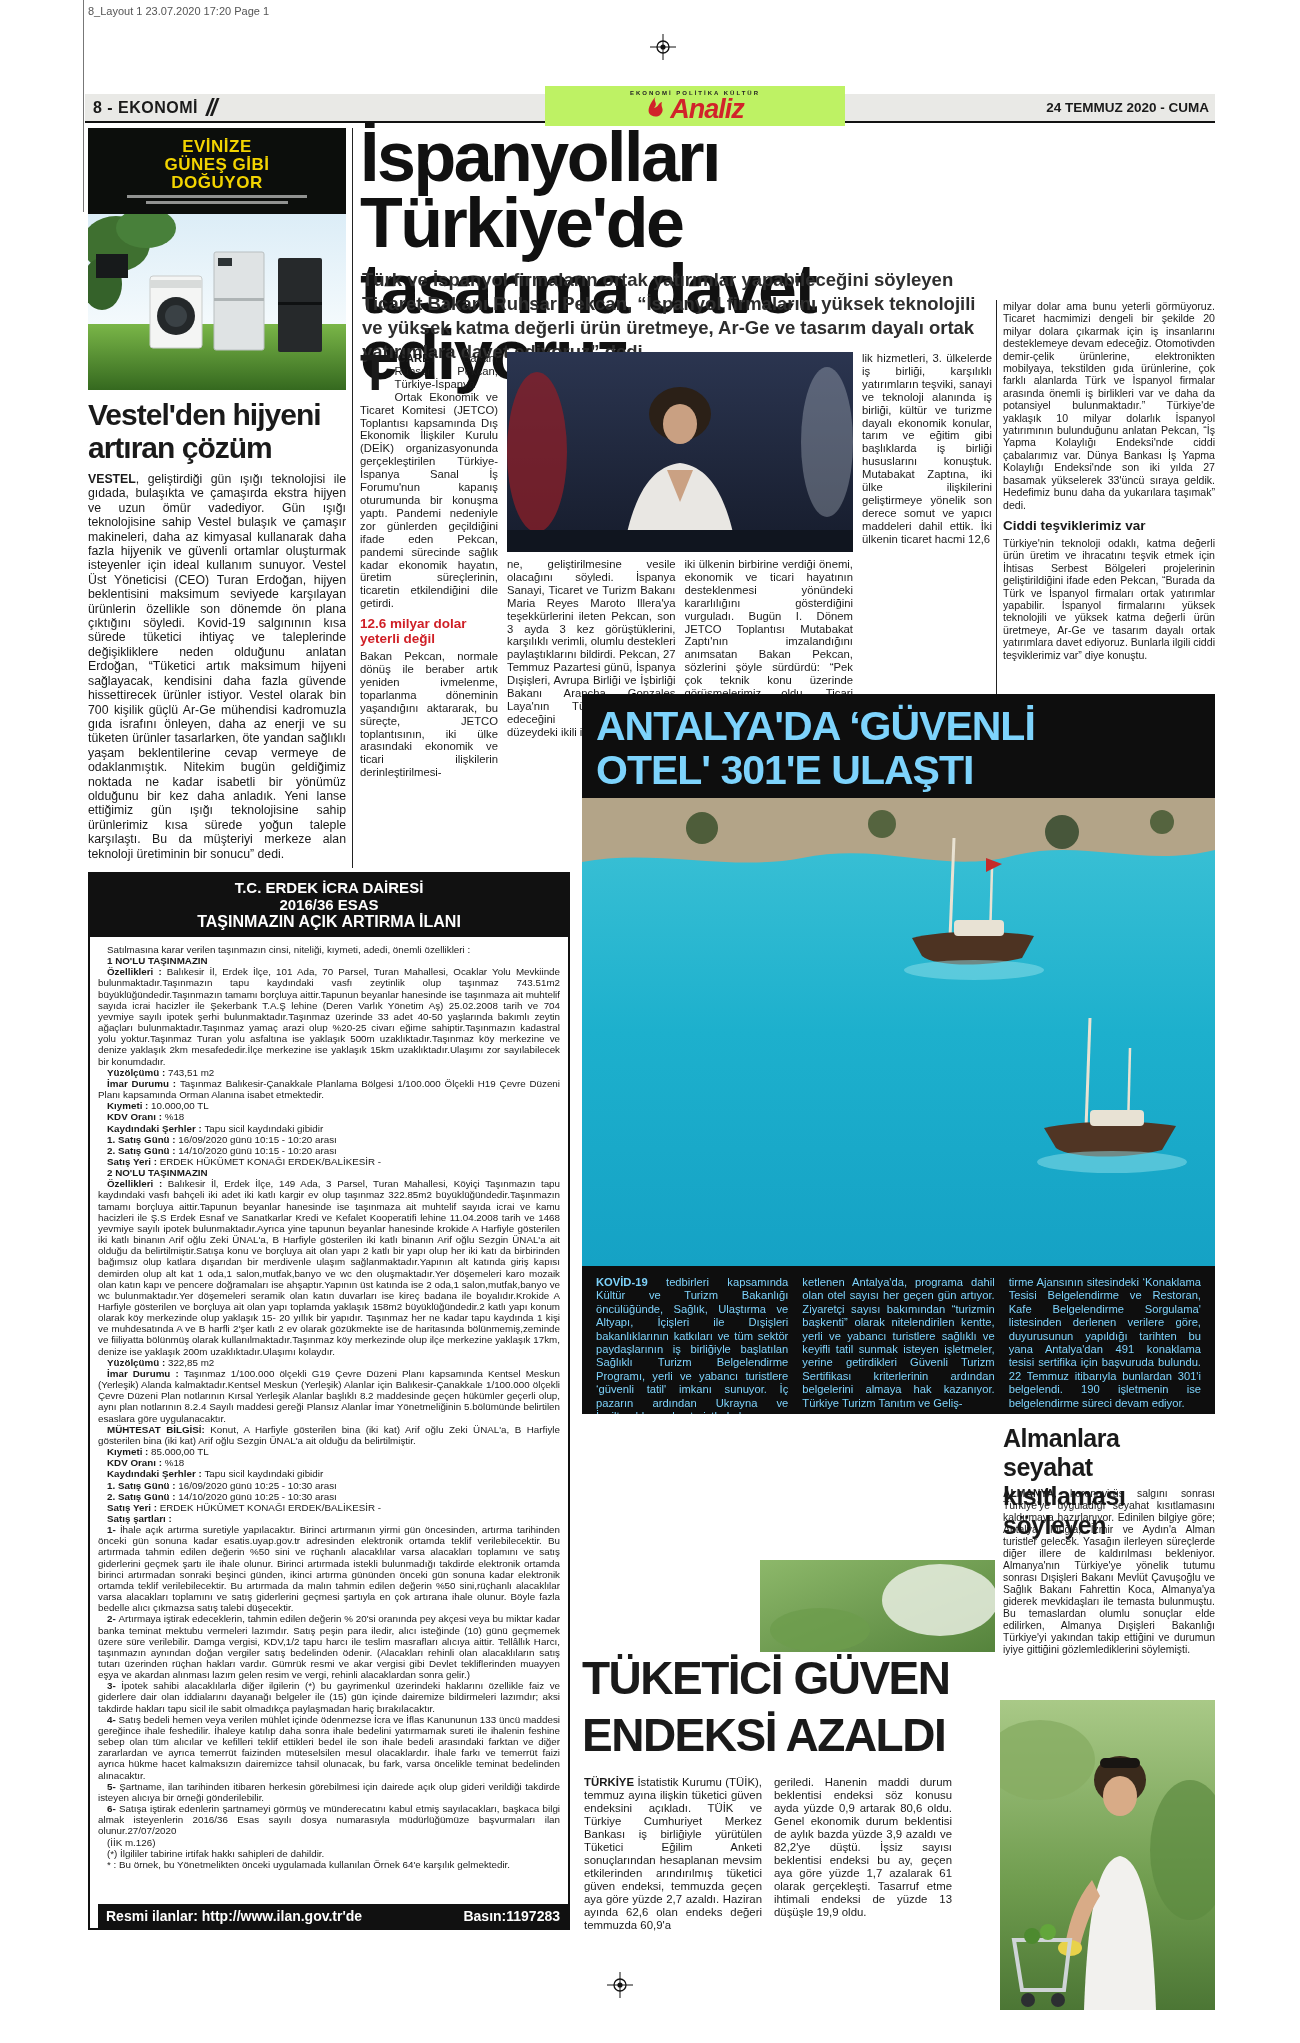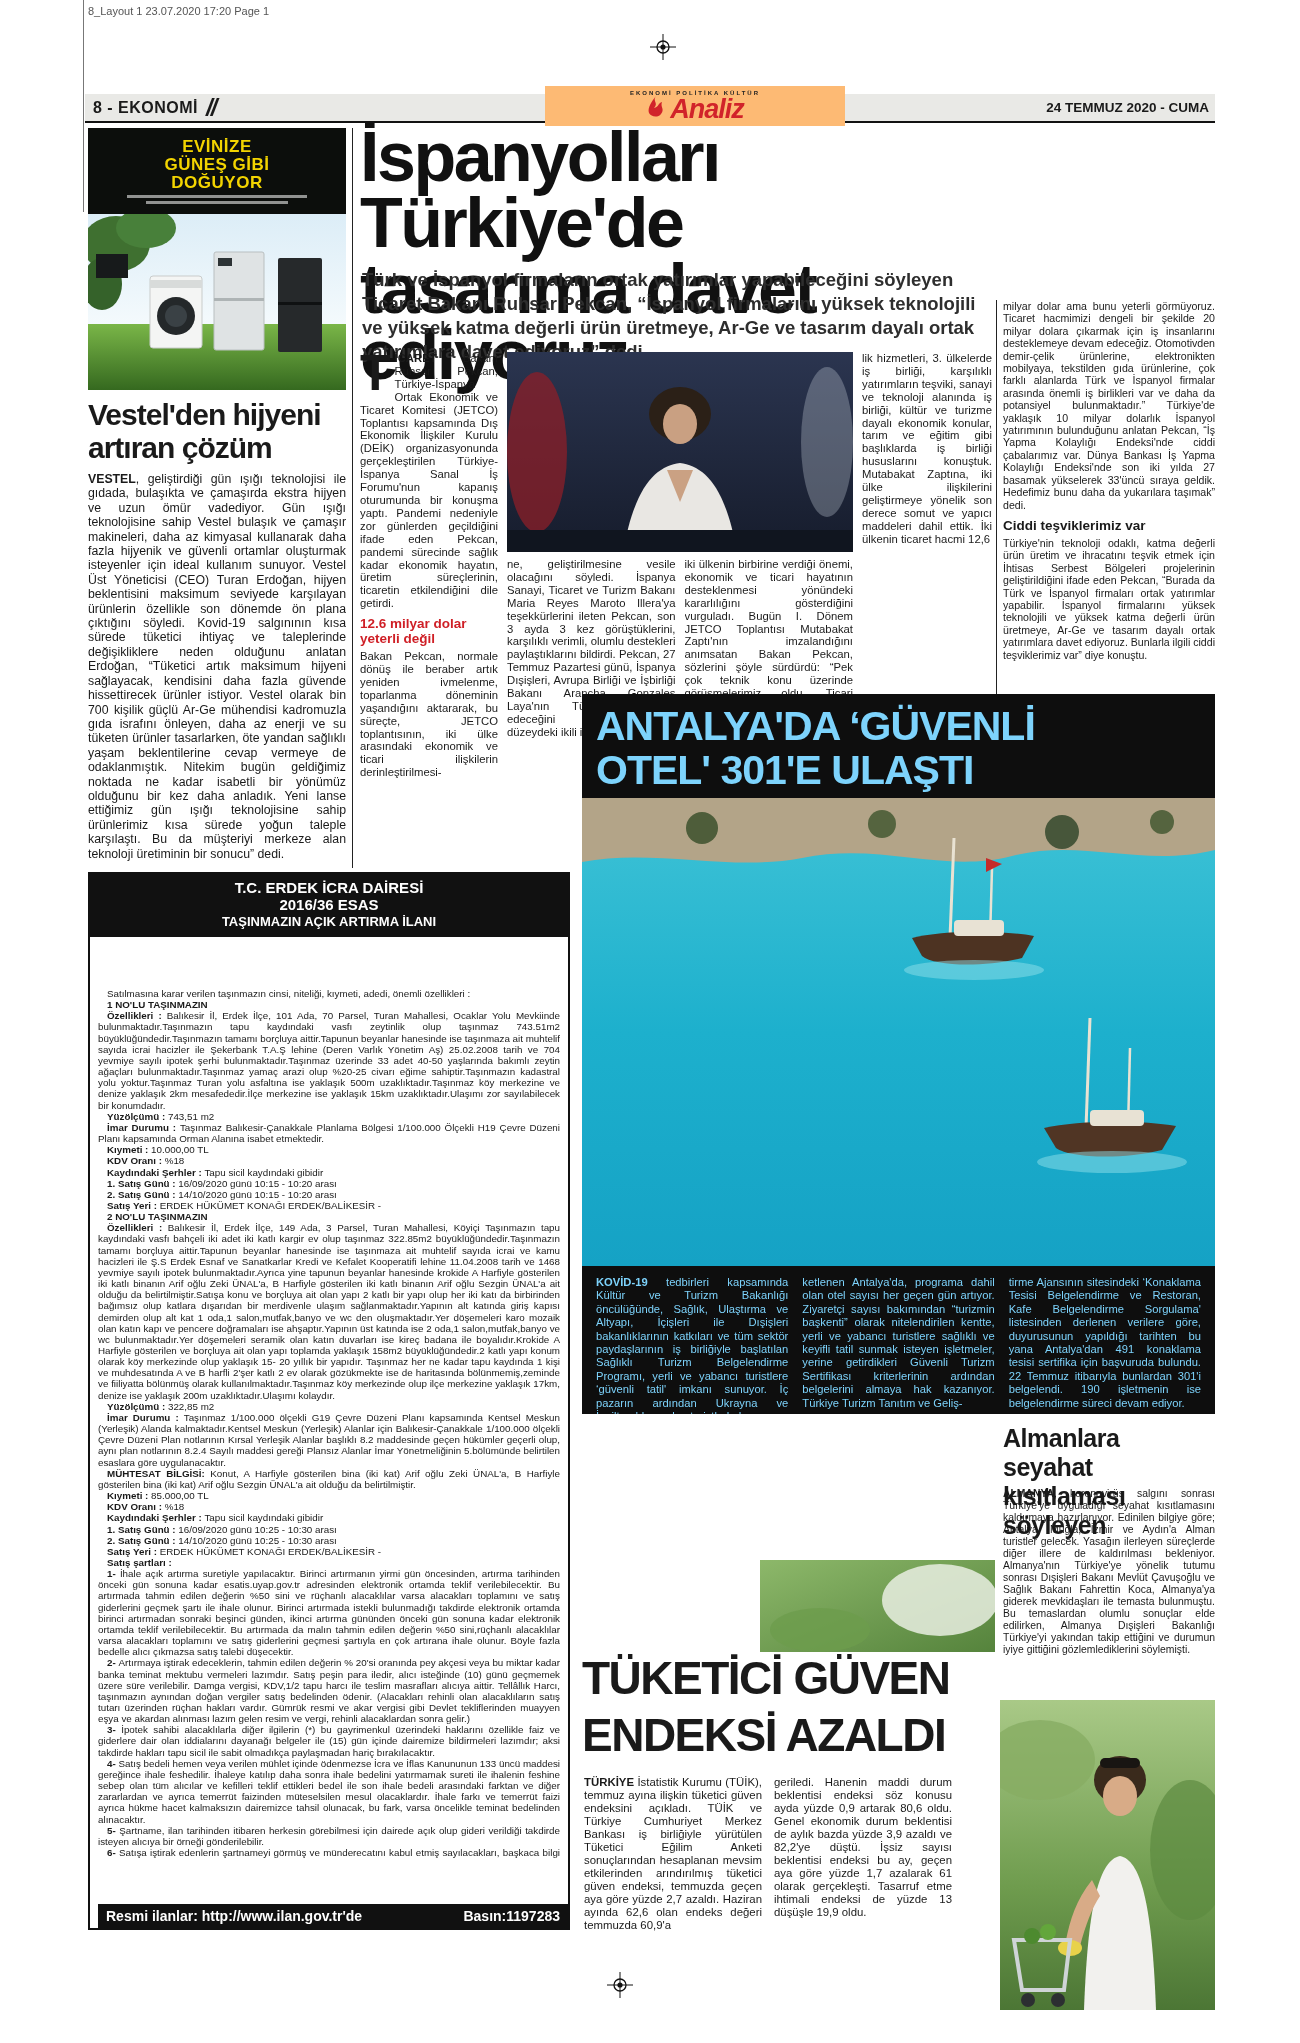--- a/index.html
+++ b/index.html
@@ -9,21 +9,21 @@
   
   .print-info{left:88px;top:5px;font-size:11px;color:#555;}
   .edge-line{left:83px;top:0;width:1px;height:212px;background:#777;}
   .reg{width:26px;height:26px;}
   
   .hdr{left:85px;top:94px;width:1130px;height:27px;background:#e9e9e6;border-bottom:2px solid #111;
        display:flex;align-items:center;}
   .hdr-left{display:flex;align-items:center;margin-left:8px;gap:8px;}
   .hdr-section{font-size:16px;font-weight:bold;letter-spacing:.5px;}
   .hdr-slashes{font-size:24px;font-weight:bold;font-style:italic;letter-spacing:-2px;}
-  .logo-box{position:absolute;left:460px;top:-8px;width:300px;height:40px;background:#fdba74;
+  .logo-box{position:absolute;left:460px;top:-8px;width:300px;height:40px;background:#bef264;
             display:flex;flex-direction:column;align-items:center;justify-content:center;}
   .logo-tagline{font-size:6px;letter-spacing:2px;color:#222;font-weight:bold;}
   .logo-row{display:flex;align-items:center;gap:4px;}
   .logo-name{font-size:27px;font-weight:bold;font-style:italic;letter-spacing:-1px;color:#d1232a;line-height:26px;}
   .hdr-date{position:absolute;right:6px;top:6px;font-size:13.5px;font-weight:bold;}
   
   .ad{left:88px;top:128px;width:258px;height:262px;overflow:hidden;}
   .ad-band{background:#0c0e0c;height:86px;display:flex;flex-direction:column;align-items:center;justify-content:center;}
   .ad-title{color:#f3d400;font-weight:bold;font-size:17px;line-height:18px;letter-spacing:.5px;}
   .ad-fineprint{width:70%;height:3px;background:rgba(255,255,255,.55);margin-top:3px;}
@@ -46,25 +46,25 @@
   .dropcap{float:left;font-size:50px;line-height:42px;font-weight:bold;padding-right:4px;}
   .red-sub{color:#cf1f26;font-weight:bold;font-size:13.5px;line-height:15px;margin:6px 0 4px;text-align:left;}
   .bold-sub{font-weight:bold;font-size:13.5px;line-height:15px;margin:7px 0 4px;text-align:left;}
   .leadw{font-weight:bold;}
   .photo-frame{width:100%;height:200px;overflow:hidden;background:#232c42;}
   
   .rcol{left:1003px;top:300px;width:212px;height:412px;font-size:10.6px;line-height:12.4px;
         text-align:justify;overflow:hidden;}
   
   .legal{left:88px;top:872px;width:482px;height:1058px;border:2px solid #111;box-sizing:border-box;
-         display:flex;flex-direction:column;gap:44px;}
+         display:flex;flex-direction:column;}
   .legal-title{background:#111;color:#fff;text-align:center;font-weight:bold;padding:5px 0 6px;}
   .legal-title .t1{font-size:15px;line-height:17px;}
   .legal-title .t2{font-size:15px;line-height:17px;}
-  .legal-title .t3{font-size:13px;line-height:18px;}
+  .legal-title .t3{font-size:16px;line-height:18px;}
   .legal-body{flex:1;padding:7px 8px;font-size:9.8px;line-height:11.15px;text-align:justify;overflow:hidden;font-family:"Liberation Sans",sans-serif;}
   .legal-body p{margin:0;text-indent:9px;}
   .legal-footer{background:#111;color:#fff;font-weight:bold;font-size:14px;display:flex;
                 justify-content:space-between;align-items:center;padding:4px 8px;margin-left:8px;}
   
   .antalya{left:582px;top:694px;width:633px;height:720px;background:#0e0e0e;color:#7dd3fc;
            display:flex;flex-direction:column;overflow:hidden;}
   .ant-hl{font-size:41px;line-height:44px;font-weight:bold;letter-spacing:-1px;padding:10px 14px 6px;}
   .ant-photo{height:468px;overflow:hidden;}
   .ant-cols{flex:1;display:flex;gap:14px;padding:10px 14px;overflow:hidden;}

